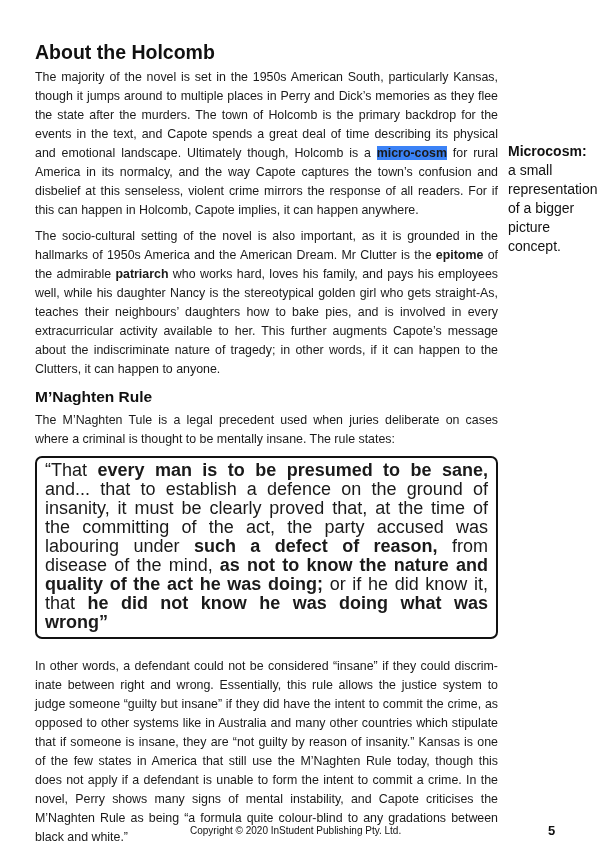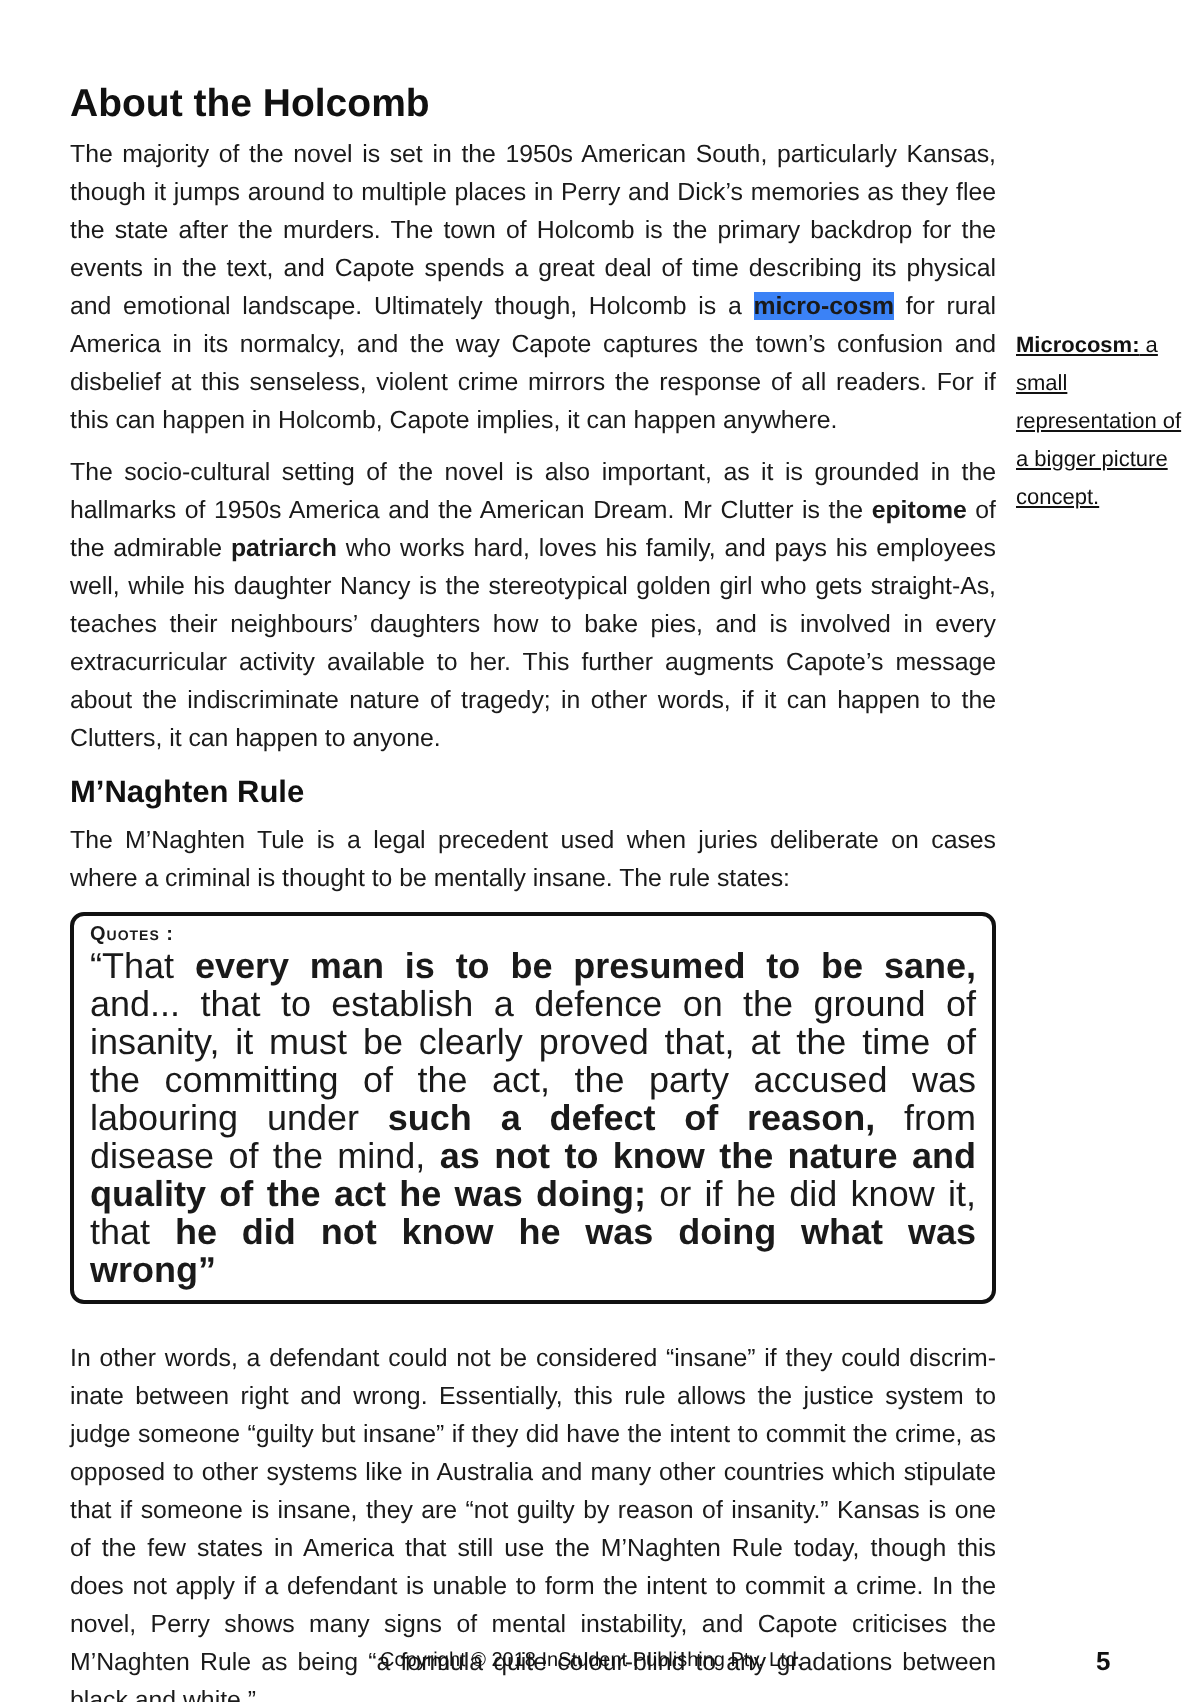--- a/index.html
+++ b/index.html
@@ -22,49 +22,48 @@
   .hl { background: #3b82f6; font-weight: bold; }
   .quote-box {
     border: 2px solid #111; border-radius: 7px; padding: 3px 8px 5px 8px; margin: 2px 0 18px 0;
   }
   .quote-label {
     font-size: 9px; font-weight: bold; font-variant: small-caps; letter-spacing: 0.5px;
     line-height: 13px; font-size: 10px;
   }
   .quote-text { font-size: 18px; line-height: 19px; text-align: justify; margin: 0; }
   .sidebar {
-    position: absolute; left: 508px; top: 164px; width: 85px;
-    font-size: 11px; line-height: 19px; color: #111; text-decoration: underline;
+    position: absolute; left: 508px; top: 142px; width: 85px;
+    font-size: 14px; line-height: 19px; color: #111;
   }
   .sidebar b { font-weight: bold; }
   .footer {
     position: absolute; top: 825px; left: 0; width: 600px; font-size: 10px; color: #111;
   }
   .footer .copy { position: absolute; left: 190px; }
   .footer .page { position: absolute; left: 548px; top: -2px; font-weight: bold; font-size: 13px; }
 </style>
 </head>
 <body>
 
 <div class="main">
   <h1>About the Holcomb</h1>
   <p><span>The majority of the novel is set in the 1950s American South, particularly Kansas, though it jumps around to multiple places in Perry and Dick’s memories as they flee the state after the murders.  The town of Holcomb is the primary backdrop for the events in the text, and Capote spends a great deal of time describing its physical and emotional landscape.  Ultimately though, Holcomb is a </span><span class="hl">micro-­cosm</span><span> for rural America in its normalcy, and the way Capote captures the town’s confusion and disbelief at this senseless, violent crime mirrors the response of all readers.  For if this can happen in Holcomb, Capote implies, it can happen anywhere.</span></p>
   <p><span>The socio-cultural setting of the novel is also important, as it is grounded in the hallmarks of 1950s America and the American Dream.  Mr Clutter is the </span><b>epitome</b><span> of the admirable </span><b>patriarch</b><span> who works hard, loves his family, and pays his em­ployees well, while his daughter Nancy is the stereotypical golden girl who gets straight-As, teaches their neighbours’ daughters how to bake pies, and is involved in every extracurricular activity available to her.  This further augments Capote’s message about the indiscriminate nature of tragedy; in other words, if it can hap­pen to the Clutters, it can happen to anyone.</span></p>
 
   <h2>M’Naghten Rule</h2>
   <p>The M’Naghten Tule is a legal precedent used when juries deliberate on cases where a criminal is thought to be mentally insane. The rule states:</p>
 
   <div class="quote-box">
-    <div class="quote-label">Quotes :</div>
     <p class="quote-text"><span>“That </span><b>every man is to be presumed to be sane,</b><span> and...  that to establish a defence on the ground of insanity, it must be clearly proved that, at the time of the committing of the act, the party accused was labouring under </span><b>such a defect of reason,</b><span> from disease of the mind, </span><b>as not to know the nature and quality of the act he was doing;</b><span> or if he did know it, that </span><b>he did not know he was doing what was wrong”</b></p>
   </div>
 
   <p>In other words, a defendant could not be considered “insane” if they could discrim­inate between right and wrong.  Essentially, this rule allows the justice system to judge someone “guilty but insane” if they did have the intent to commit the crime, as opposed to other systems like in Australia and many other countries which stip­ulate that if someone is insane, they are “not guilty by reason of insanity.” Kansas is one of the few states in America that still use the M’Naghten Rule today, though this does not apply if a defendant is unable to form the intent to commit a crime.  In the novel, Perry shows many signs of mental instability, and Capote criticises the M’Naghten Rule as being “a formula quite colour-blind to any gradations between black and white.”</p>
 </div>
 
 <div class="sidebar">
   <b>Microcosm:</b><span> a small representation of a bigger picture concept.</span>
 </div>
 
 <div class="footer">
-  <span class="copy">Copyright © 2018 InStudent Publishing Pty. Ltd.</span>
+  <span class="copy">Copyright © 2020 InStudent Publishing Pty. Ltd.</span>
   <span class="page">5</span>
 </div>
 
 </body></html>

